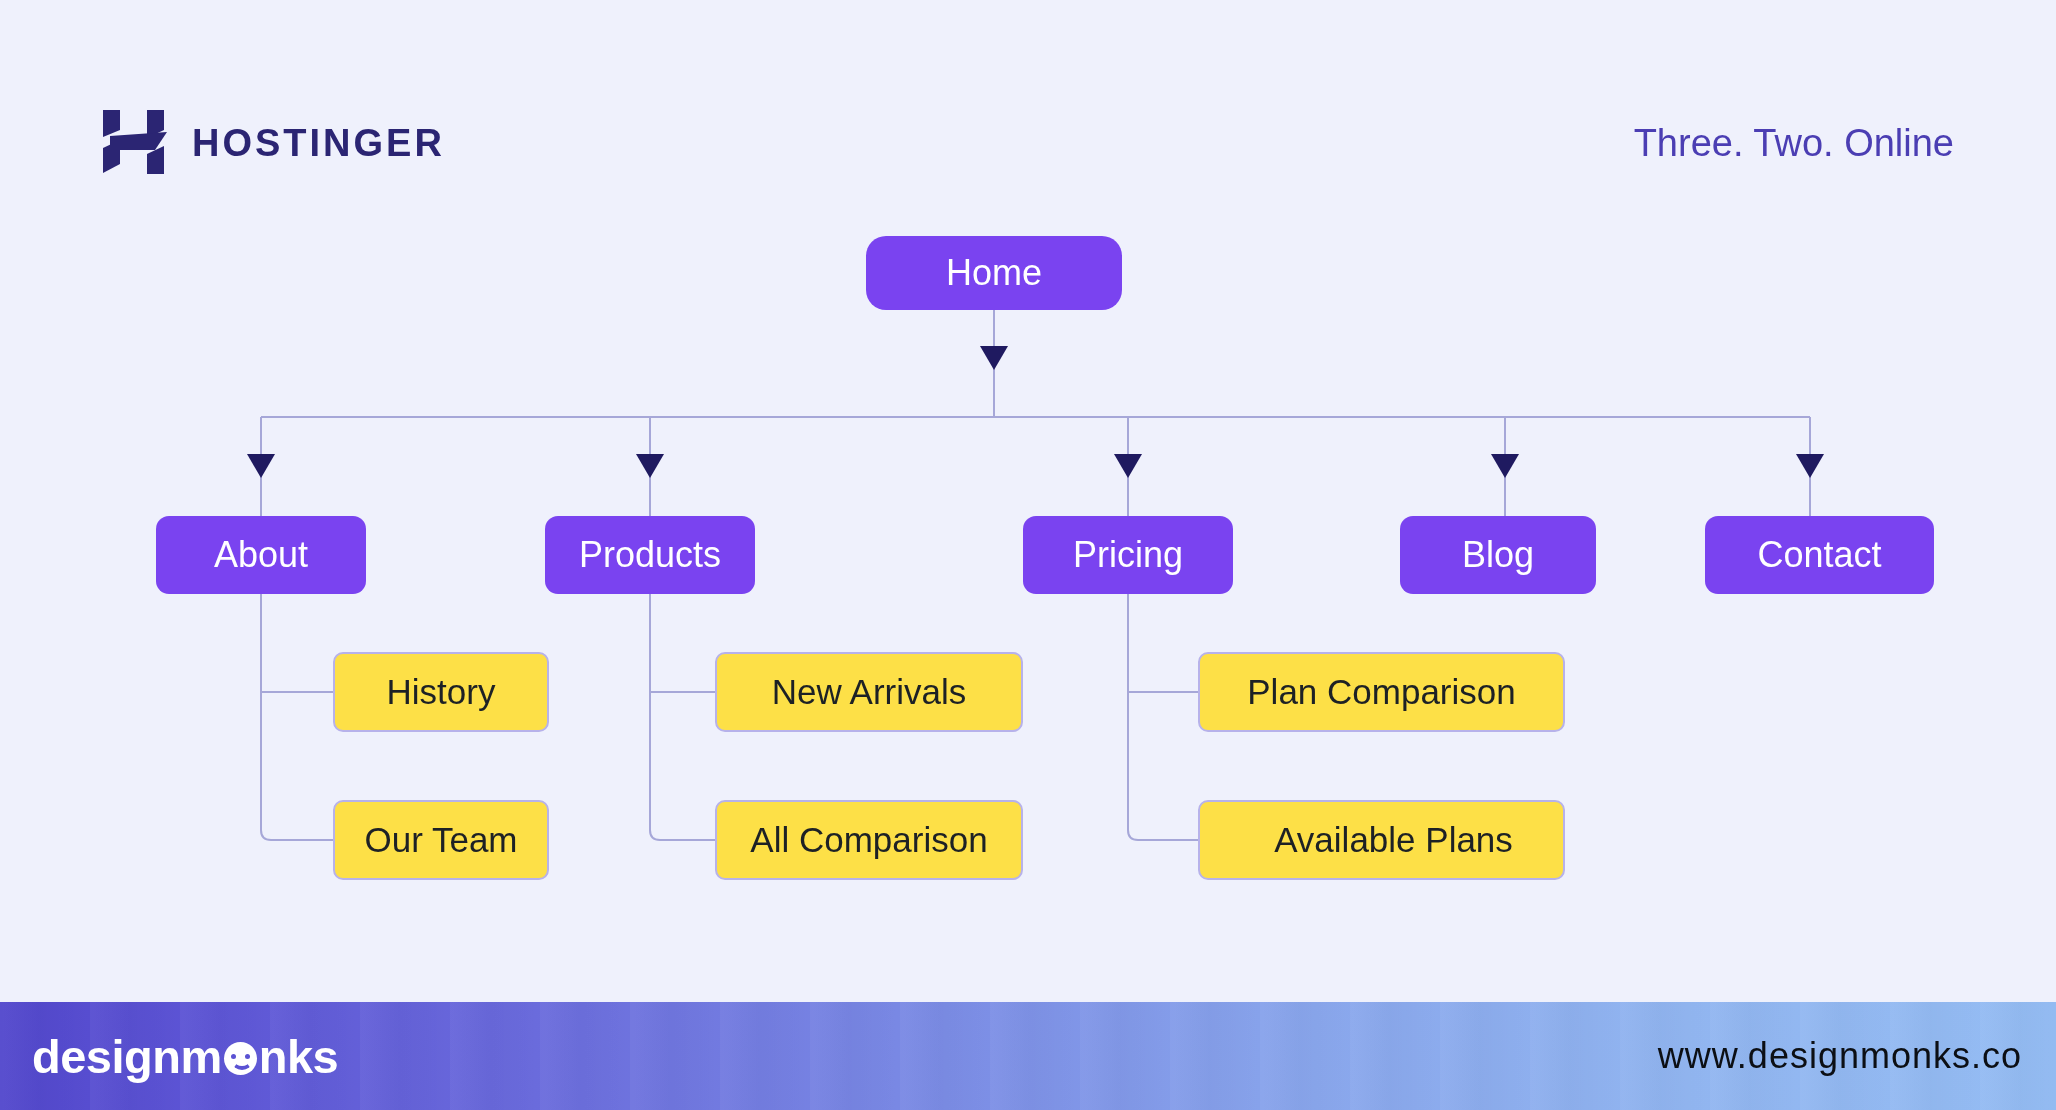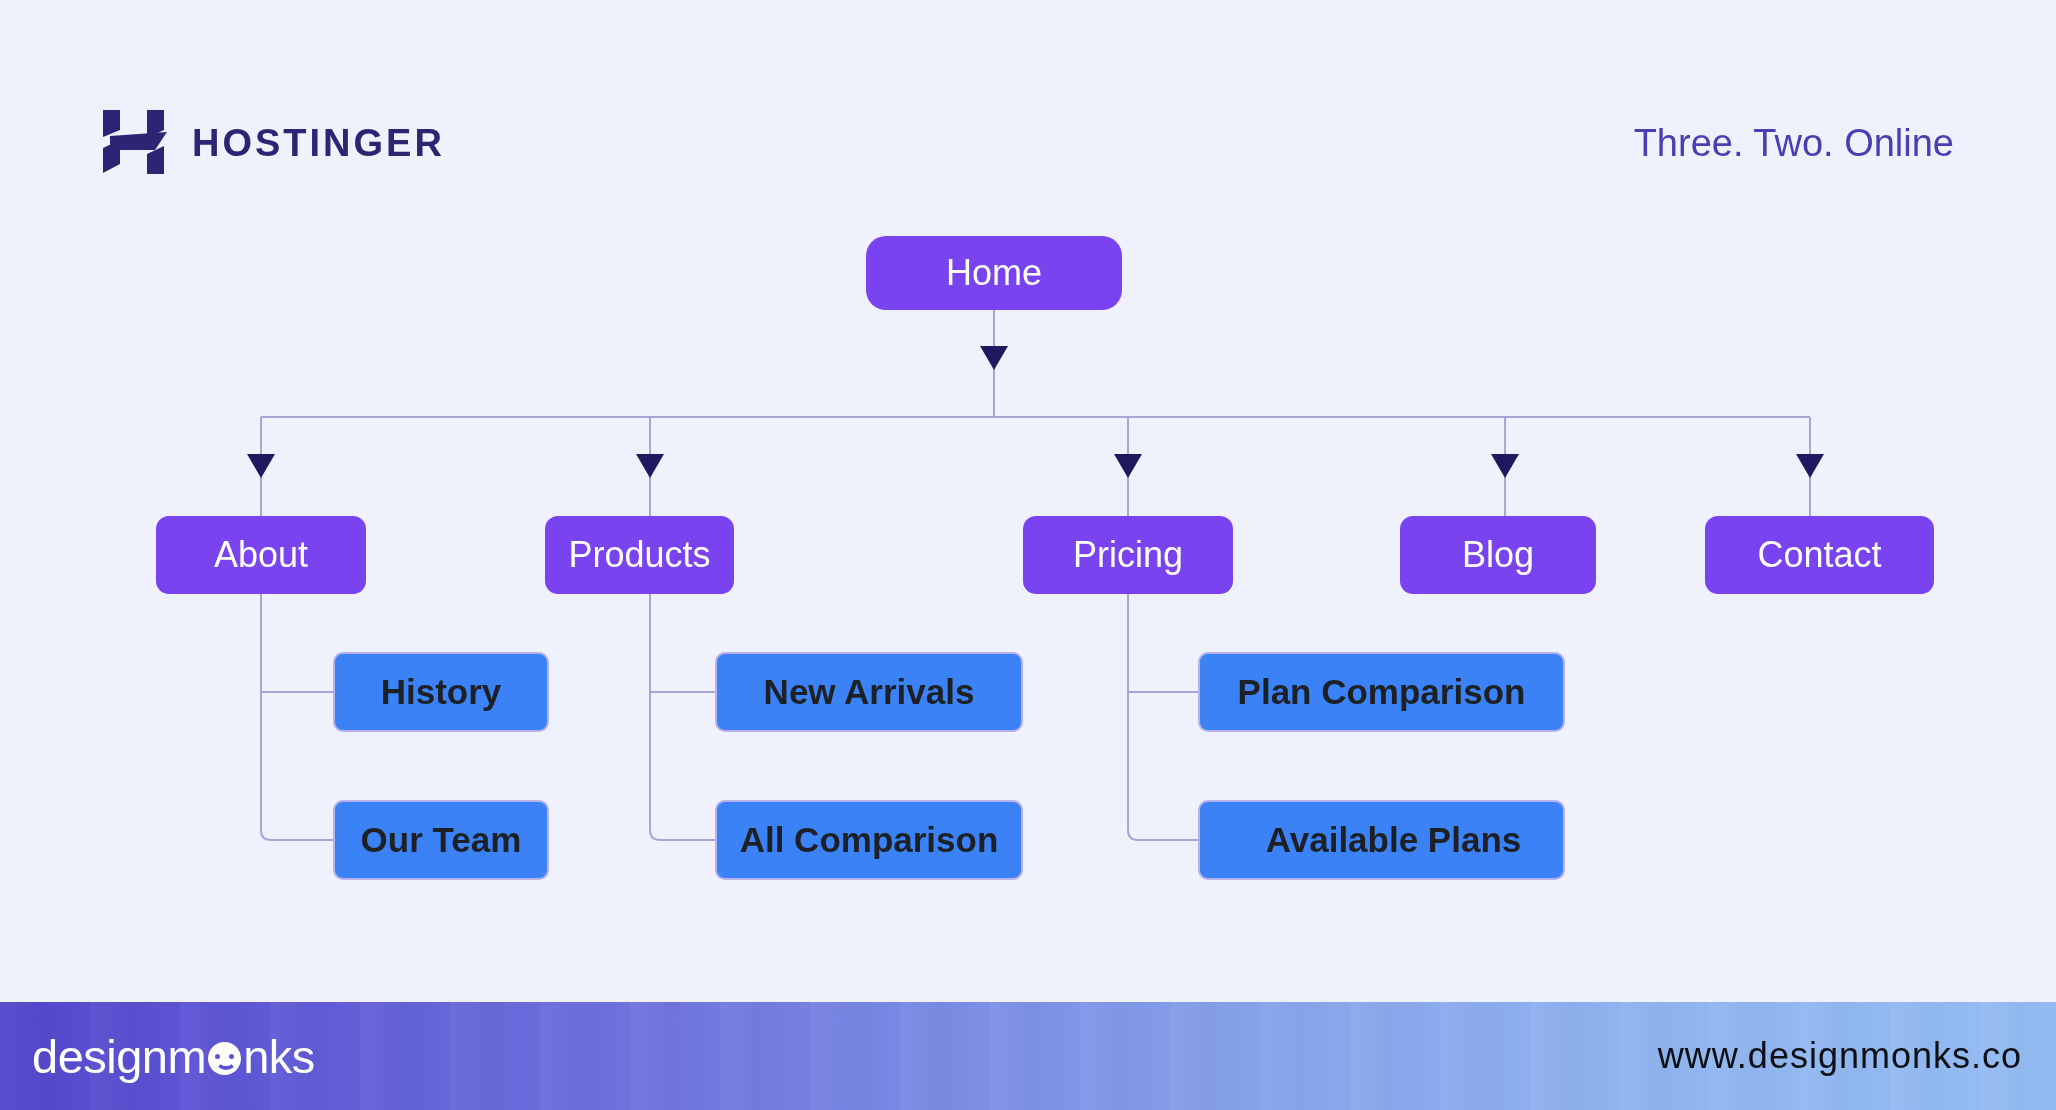--- a/index.html
+++ b/index.html
@@ -22,26 +22,26 @@
   
   .node,.leaf{
     position:absolute;display:flex;align-items:center;justify-content:center;
     box-sizing:border-box;text-align:center;
   }
   .node{
     background:#7A43F0;color:#FFFFFF;border-radius:13px;
     font-size:36px;font-weight:500;
   }
   .leaf{
-    background:#3b82f6;color:#1D2125;border:2px solid #B7B2EA;border-radius:10px;
-    font-size:35px;font-weight:700;
+    background:#fde047;color:#1D2125;border:2px solid #B7B2EA;border-radius:10px;
+    font-size:35px;font-weight:400;
   }
   .pos-home{left:866px;top:236px;width:256px;height:74px;border-radius:20px;}
   .pos-about{left:156px;top:516px;width:210px;height:78px;}
-  .pos-products{left:545px;top:516px;width:189px;height:78px;}
+  .pos-products{left:545px;top:516px;width:210px;height:78px;}
   .pos-pricing{left:1023px;top:516px;width:210px;height:78px;}
   .pos-blog{left:1400px;top:516px;width:196px;height:78px;}
   .pos-contact{left:1705px;top:516px;width:229px;height:78px;}
   .pos-history{left:333px;top:652px;width:216px;height:80px;}
   .pos-ourteam{left:333px;top:800px;width:216px;height:80px;}
   .pos-newarrivals{left:715px;top:652px;width:308px;height:80px;}
   .pos-allcategories{left:715px;top:800px;width:308px;height:80px;}
   .pos-plancomparison{left:1198px;top:652px;width:367px;height:80px;}
   .pos-availableplans{left:1198px;top:800px;width:367px;height:80px;padding-left:24px;}
 
@@ -51,21 +51,21 @@
     background:linear-gradient(90deg,#5247CC 0%,#5D55D5 10%,#6A6BDC 26%,#7B8CE5 46%,#89A6EC 64%,#91B5F0 82%,#94BCF3 100%);
     display:flex;align-items:center;justify-content:space-between;
   }
   .footer-bar::before{ 
     content:"";position:absolute;inset:0;
     background:repeating-linear-gradient(90deg,rgba(255,255,255,0.045) 0 3px,rgba(0,0,0,0.02) 40px,rgba(255,255,255,0) 90px);
     pointer-events:none;
   }
   .dm-logo{
     position:relative;margin-left:32px;color:#FFFFFF;
-    font-size:47px;font-weight:400;letter-spacing:-0.5px;line-height:1;
+    font-size:47px;font-weight:700;letter-spacing:-0.5px;line-height:1;
     display:flex;align-items:flex-end;
   }
   .monk-o{
     display:inline-block;width:33px;height:33px;background:#FFFFFF;border-radius:50%;
     position:relative;margin:0 2px;align-self:center;top:2px;
   }
   .monk-o::before{
     content:"";position:absolute;left:7px;top:12px;width:5px;height:5px;border-radius:50%;
     background:#5B52D3;box-shadow:14px 0 0 #5B52D3;
   }

